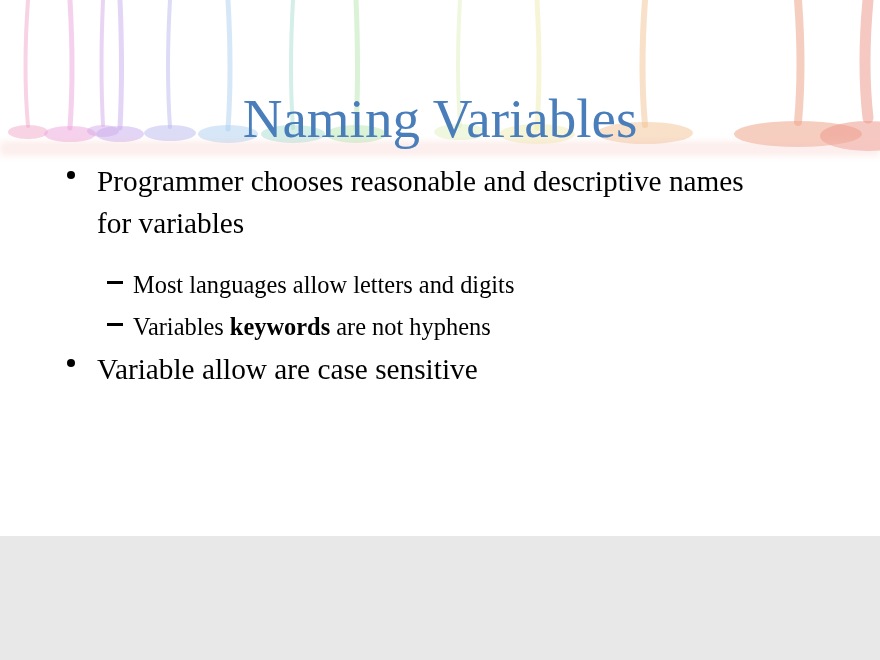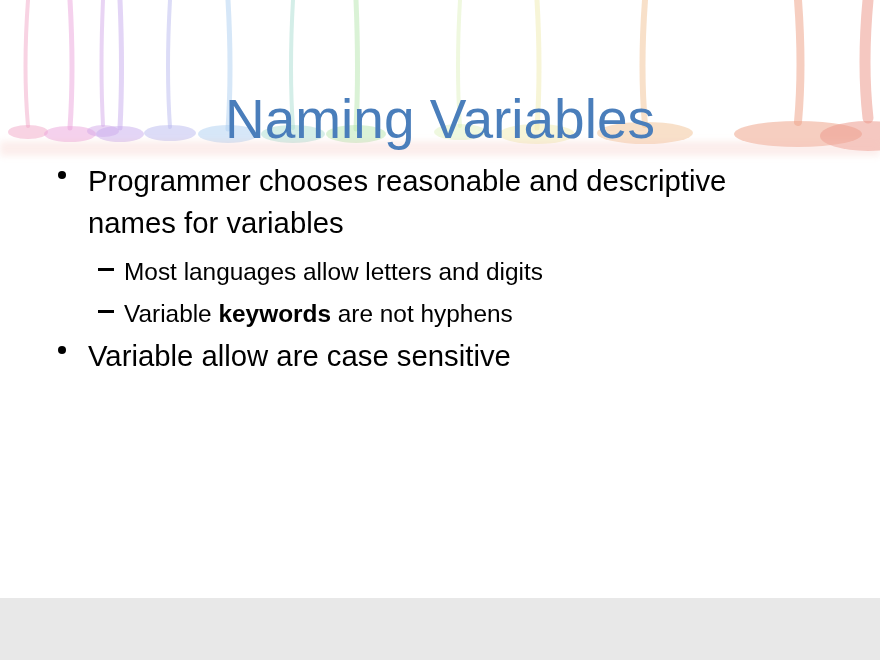--- a/index.html
+++ b/index.html
@@ -1,22 +1,22 @@
 <!DOCTYPE html>
 <html><head>
 <meta charset="utf-8">
 <style>
   html, body { margin: 0; padding: 0; background: #e8e8e8; }
   .slide {
     position: relative;
     width: 880px;
-    height: 598px;
+    height: 536px;
     margin: 0 auto;
     overflow: hidden;
-    font-family: Liberation Sans, sans-serif;
+    font-family: Liberation Serif, serif;
   }
   .decoration-svg {
     position: absolute;
     top: 0; left: 0;
     width: 880px; height: 165px;
     pointer-events: none;
   }
   .wash-band {
     position: absolute;
     left: 0; top: 141px;
@@ -31,34 +31,34 @@
     width: 880px;
     text-align: center;
     font-size: 55px;
     line-height: 64px;
     font-weight: 400;
     letter-spacing: 0px;
     white-space: nowrap;
   }
   .body-text {
     position: absolute;
-    left: 57px; top: 160px;
+    left: 66px; top: 160px;
     width: 700px;
   }
   .li { display: flex; align-items: flex-start; }
   .li.l1 {
     font-size: 29.3px;
     line-height: 42px;
   }
   .li.l2 {
     font-size: 24.4px;
     line-height: 42px;
     padding-left: 40px;
   }
-  .li.first-sub { margin-top: 7px; }
+  .li.first-sub { margin-top: 20px; }
   .marker { flex: none; position: relative; }
   .li.l1 > .marker { width: 31px; height: 42px; }
   .li.l2 > .marker { width: 27px; height: 42px; }
   .dot {
     position: absolute;
     left: 1px; top: 11px;
     width: 8px; height: 8px;
     border-radius: 50%;
     background: #000;
   }
@@ -131,21 +131,21 @@
           <span class="dash"></span>
         </span>
       <span>Most languages allow letters and digits</span>
     </div>
 
 
     <div class="li l2">
       <span class="marker">
           <span class="dash"></span>
         </span>
-      <span><span>Variable </span><b>keywords</b><span> are not hyphens</span></span>
+      <span><span>Variables </span><b>keywords</b><span> are not hyphens</span></span>
     </div>
 
     <div class="li l1">
       <span class="marker">
           <span class="dot"></span>
         </span>
       <span>Variable allow are case sensitive</span>
     </div>
 
   </div>

